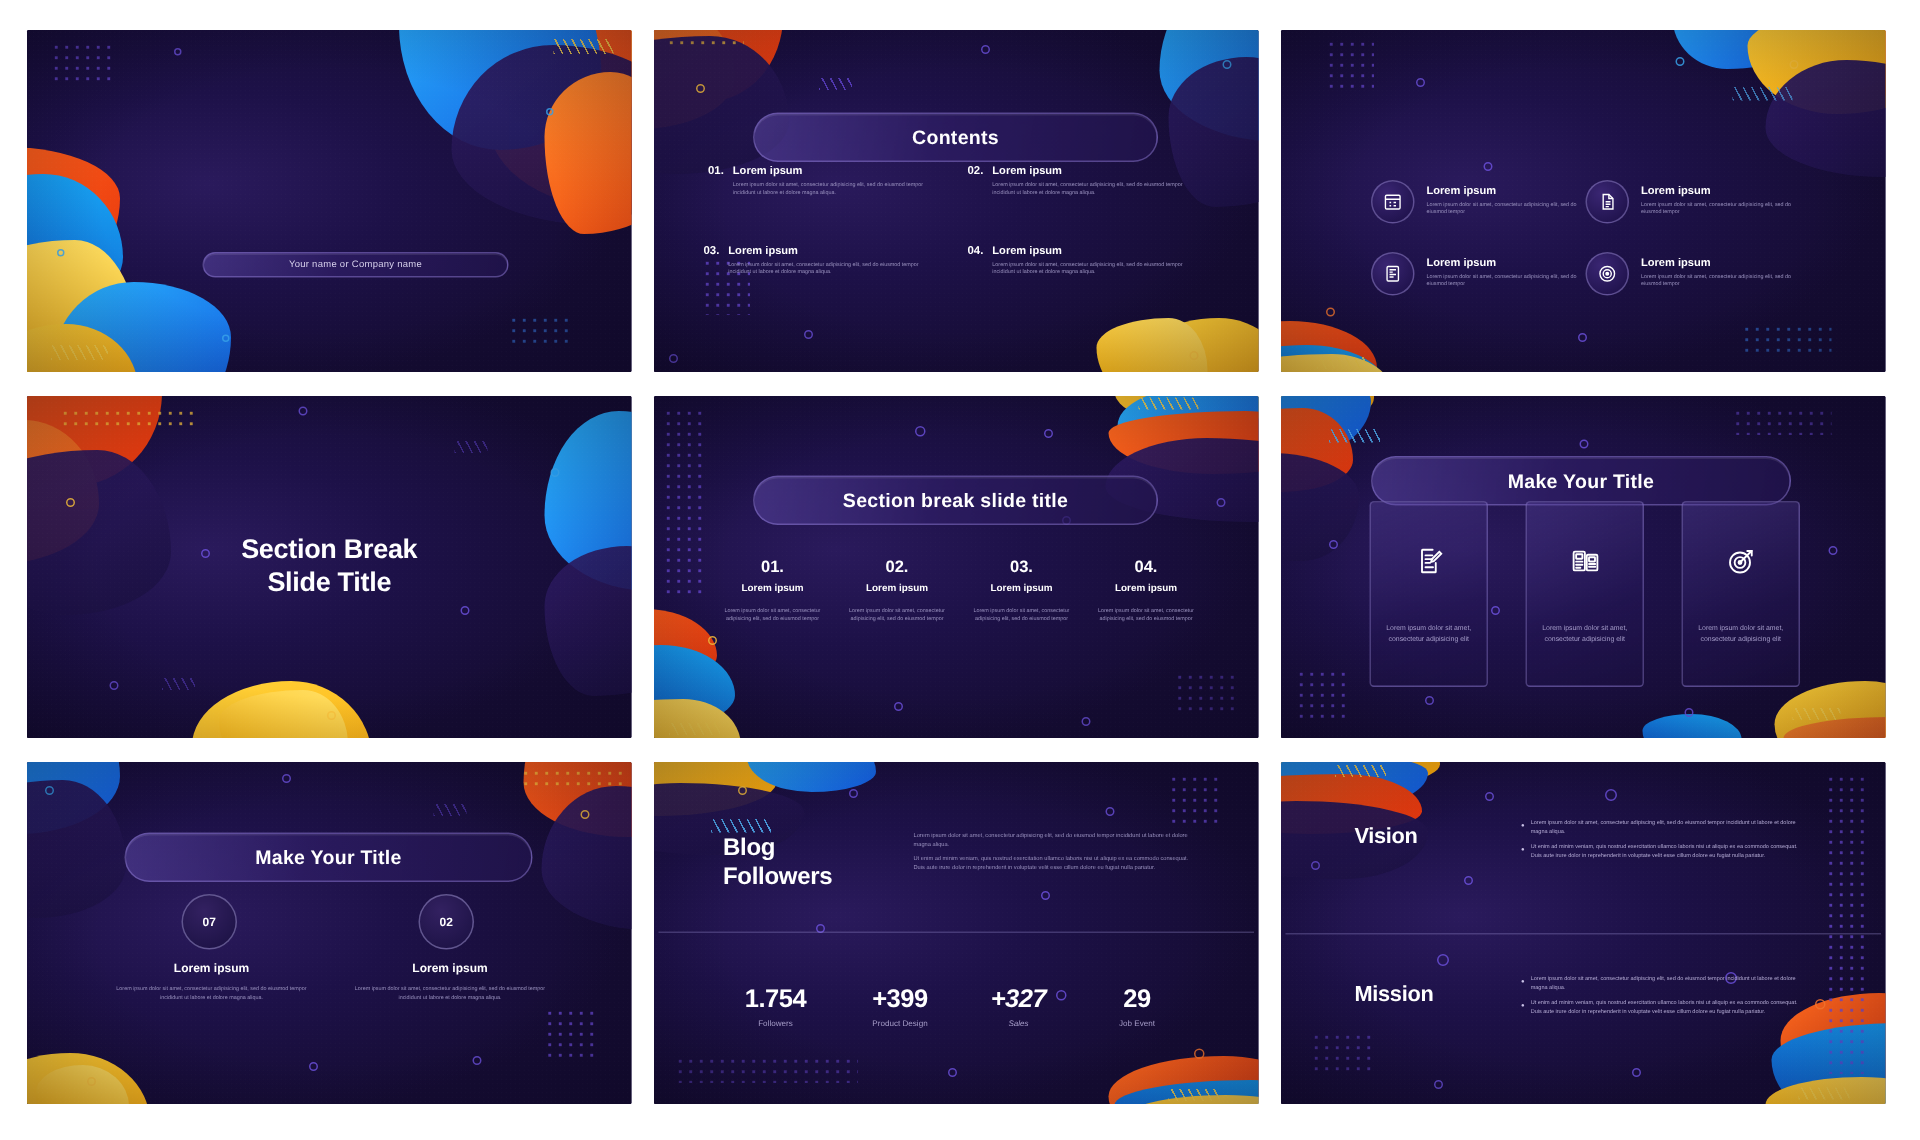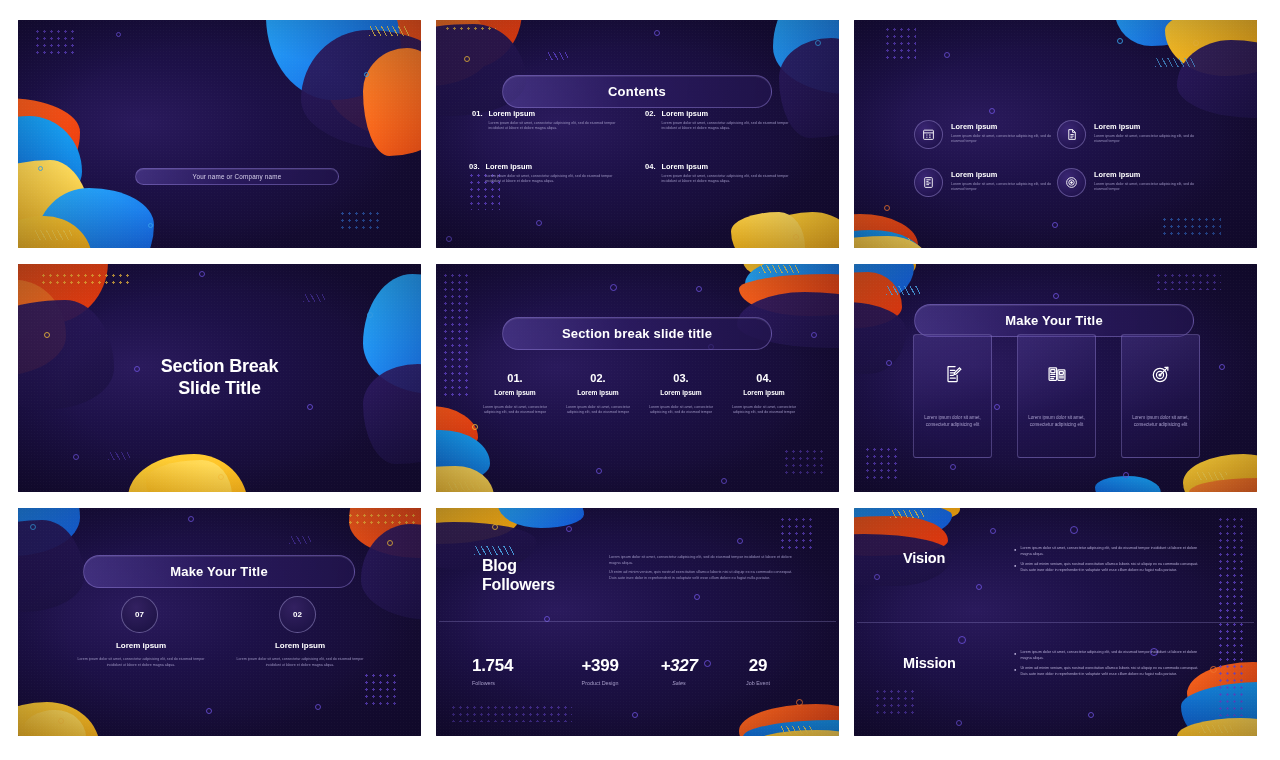--- a/index.html
+++ b/index.html
@@ -512,21 +512,21 @@
 
     <div style="position:absolute;left:46px;top:48px;">
       <div class="h-title" style="font-size:16px;line-height:1.2;">Blog</div>
       <div class="h-title" style="font-size:16px;line-height:1.2;">Followers</div>
     </div>
     <div style="position:absolute;left:173px;top:47px;width:184px;">
       <p class="body-sm" style="font-size:3.8px;line-height:1.55;">Lorem ipsum dolor sit amet, consectetur adipisicing elit, sed do eiusmod tempor incididunt ut labore et dolore magna aliqua.</p>
       <p class="body-sm" style="font-size:3.8px;line-height:1.55;margin-top:3px;">Ut enim ad minim veniam, quis nostrud exercitation ullamco laboris nisi ut aliquip ex ea commodo consequat. Duis aute irure dolor in reprehenderit in voluptate velit esse cillum dolore eu fugiat nulla pariatur.</p>
     </div>
 
-    <div style="position:absolute;left:36px;top:148px;width:90px;">
+    <div style="position:absolute;left:36px;top:148px;width:90px;text-align:center;">
       <div class="statnum">1.754</div>
       <div class="statlab">Followers</div>
     </div>
     <div style="position:absolute;left:119px;top:148px;width:90px;text-align:center;">
       <div class="statnum">+399</div>
       <div class="statlab">Product Design</div>
     </div>
     <div style="position:absolute;left:198px;top:148px;width:90px;text-align:center;font-style:italic;">
       <div class="statnum">+327</div>
       <div class="statlab">Sales</div>

